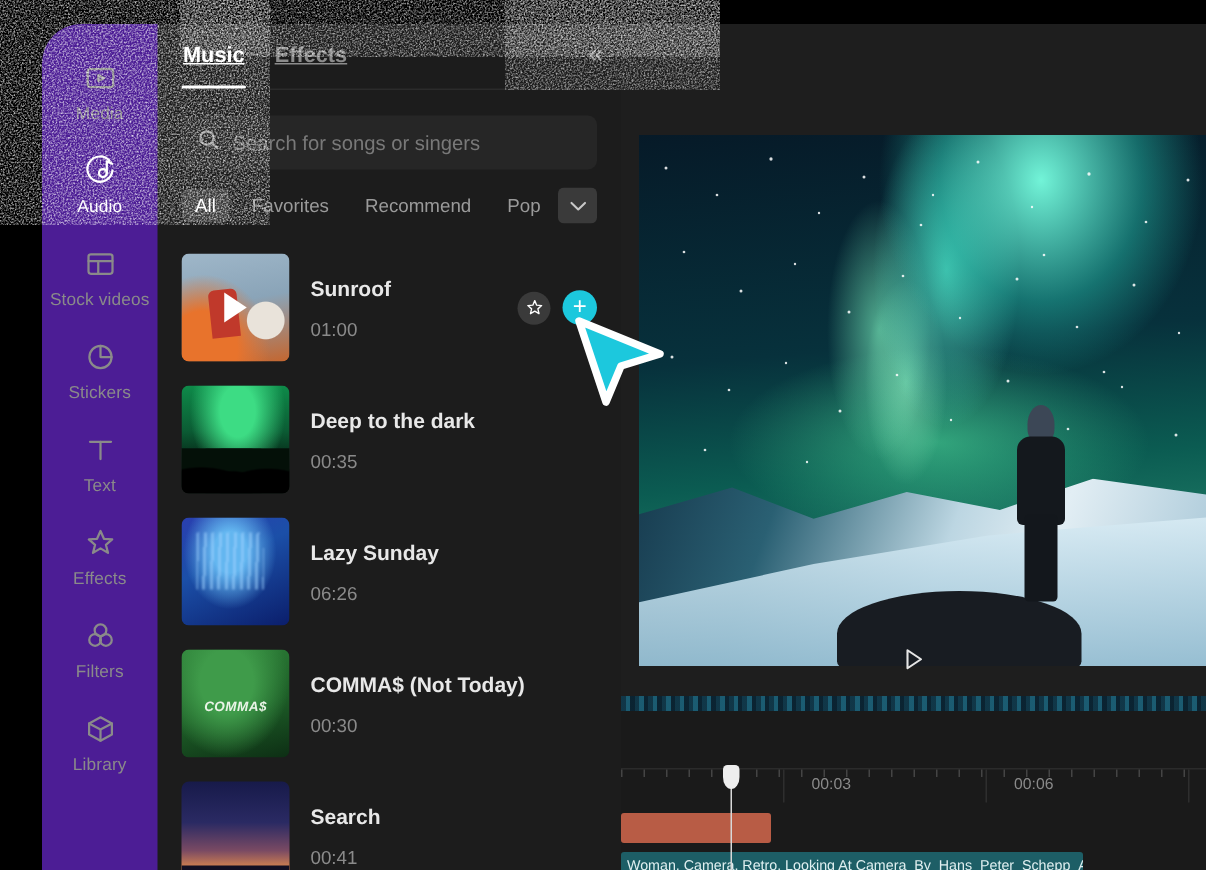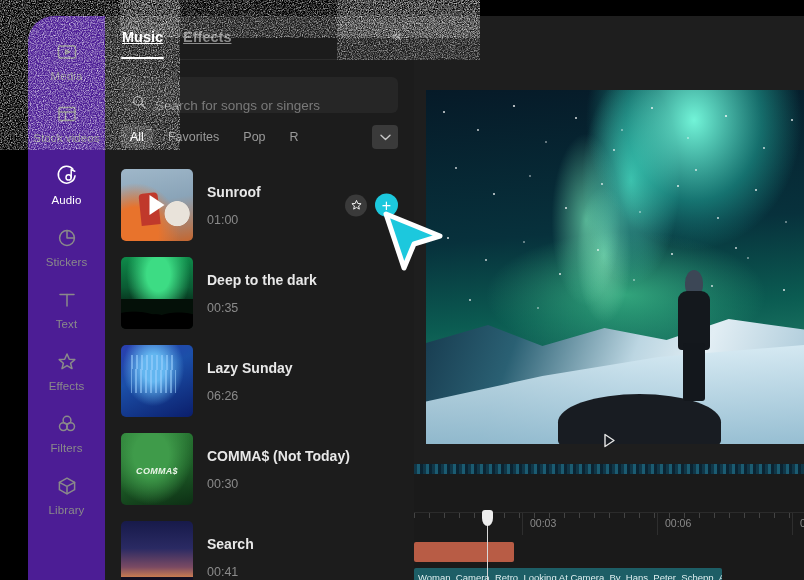--- a/index.html
+++ b/index.html
@@ -74,21 +74,21 @@
   }
   #collapse-btn {
     position: absolute; right: 12px; top: 11px;
     color: #9a9a9a; font-size: 17px; cursor: pointer;
     line-height: 1;
   }
 
   #search-box {
     margin: 17px 16px 0 16px; height: 36px;
     background: #262626; border-radius: 6px;
-    display: flex; align-items: flex-end; gap: 9px; padding: 0 11px;
+    display: flex; align-items: center; gap: 9px; padding: 0 11px;
   }
   #search-input-text { color: #797979; font-size: 13.5px; }
 
   #chips {
     margin: 12px 16px 0 16px; height: 24px;
     display: flex; align-items: center; gap: 6px;
     position: relative; overflow: hidden;
   }
   .chip {
     font-size: 12.5px; color: #9a9a9a; padding: 4px 9px;
@@ -255,21 +255,21 @@
     background: #1a1a1a; z-index: 6;
   }
   #ruler {
     position: absolute; left: 0; right: 0; top: 48px; height: 22px;
     border-top: 1px solid #2b2b2b;
   }
   .tick { position: absolute; top: 0; width: 1px; height: 5px; background: #444; }
   .tick.major { height: 22px; background: #2e2e2e; }
   .tick-label {
     position: absolute; top: 4px; font-size: 10.5px; color: #8a8a8a;
-    padding-left: 8px; white-space: nowrap;
+    padding-left: 19px; white-space: nowrap;
   }
   #playhead {
     position: absolute; top: 48px; bottom: 0; width: 1px;
     background: #d8d8d8; z-index: 9;
   }
   #playhead .knob {
     position: absolute; left: -5px; top: -2px;
     width: 11px; height: 16px; background: #eee;
     border-radius: 3px 3px 50% 50%;
   }
@@ -415,39 +415,39 @@
   <div id="rail">
       <div class="rail-item">
         <span>
           <svg width="22" height="22" viewBox="0 0 22 22">
             <rect x="2.5" y="5" width="17" height="12" rx="1.6" stroke="currentColor" fill="none" stroke-width="1.5" stroke-linecap="round" stroke-linejoin="round"></rect>
             <path d="M9.5 9 L13.5 11 L9.5 13 Z" stroke="currentColor" fill="none" stroke-width="1.5" stroke-linecap="round" stroke-linejoin="round"></path>
           </svg>
         </span>
         <span class="rail-label">Media</span>
       </div>
+      <div class="rail-item active">
+        <span>
+          <svg width="22" height="22" viewBox="0 0 22 22">
+            <path d="M17 4.2 A8.4 8.4 0 1 0 19 10.8" stroke="currentColor" fill="none" stroke-width="1.5" stroke-linecap="round" stroke-linejoin="round"></path>
+            <circle cx="12.6" cy="12.4" r="2.6" stroke="currentColor" fill="none" stroke-width="1.5" stroke-linecap="round" stroke-linejoin="round"></circle>
+            <path d="M15.2 12.4 V4.6 L18.8 6.2" stroke="currentColor" fill="none" stroke-width="1.5" stroke-linecap="round" stroke-linejoin="round"></path>
+          </svg>
+        </span>
+        <span class="rail-label">Audio</span>
+      </div>
       <div class="rail-item">
         <span>
           <svg width="22" height="22" viewBox="0 0 22 22">
             <rect x="3" y="4.5" width="16" height="13" rx="1.6" stroke="currentColor" fill="none" stroke-width="1.5" stroke-linecap="round" stroke-linejoin="round"></rect>
             <line x1="3" y1="9" x2="19" y2="9" stroke="currentColor" fill="none" stroke-width="1.5" stroke-linecap="round" stroke-linejoin="round"></line>
             <line x1="9.5" y1="9" x2="9.5" y2="17.5" stroke="currentColor" fill="none" stroke-width="1.5" stroke-linecap="round" stroke-linejoin="round"></line>
           </svg>
         </span>
         <span class="rail-label">Stock videos</span>
-      </div>
-      <div class="rail-item active">
-        <span>
-          <svg width="22" height="22" viewBox="0 0 22 22">
-            <path d="M17 4.2 A8.4 8.4 0 1 0 19 10.8" stroke="currentColor" fill="none" stroke-width="1.5" stroke-linecap="round" stroke-linejoin="round"></path>
-            <circle cx="12.6" cy="12.4" r="2.6" stroke="currentColor" fill="none" stroke-width="1.5" stroke-linecap="round" stroke-linejoin="round"></circle>
-            <path d="M15.2 12.4 V4.6 L18.8 6.2" stroke="currentColor" fill="none" stroke-width="1.5" stroke-linecap="round" stroke-linejoin="round"></path>
-          </svg>
-        </span>
-        <span class="rail-label">Audio</span>
       </div>
       <div class="rail-item">
         <span>
           <svg width="22" height="22" viewBox="0 0 22 22">
             <circle cx="11" cy="11" r="7.4" stroke="currentColor" fill="none" stroke-width="1.5" stroke-linecap="round" stroke-linejoin="round"></circle>
             <path d="M11 3.6 L11 11 L18.4 11" stroke="currentColor" fill="none" stroke-width="1.5" stroke-linecap="round" stroke-linejoin="round"></path>
           </svg>
         </span>
         <span class="rail-label">Stickers</span>
       </div>
@@ -502,20 +502,21 @@
           <circle cx="6" cy="6" r="4.4" fill="none" stroke="#9a9a9a" stroke-width="1.4"></circle>
           <line x1="9.3" y1="9.3" x2="13" y2="13" stroke="#9a9a9a" stroke-width="1.4" stroke-linecap="round"></line>
         </svg>
       </span>
       <span id="search-input-text">Search for songs or singers</span>
     </div>
 
     <div id="chips">
       <div class="chip active">All</div>
         <div class="chip">Favorites</div>
+        <div class="chip">Recommend</div>
         <div class="chip">Pop</div>
         <div class="chip">R</div>
         <div id="chip-more">
         <svg width="11" height="7" viewBox="0 0 11 7">
           <path d="M1 1.3 L5.5 5.6 L10 1.3" fill="none" stroke="#c8c8c8" stroke-width="1.4" stroke-linecap="round" stroke-linejoin="round"></path>
         </svg>
       </div>
     </div>
 
     <div id="song-list">

